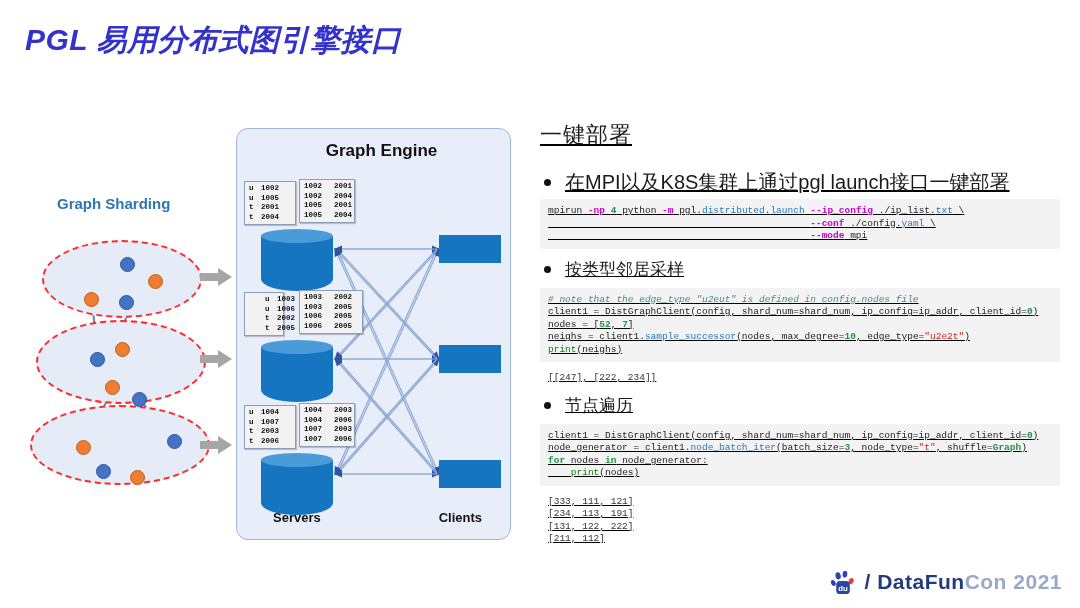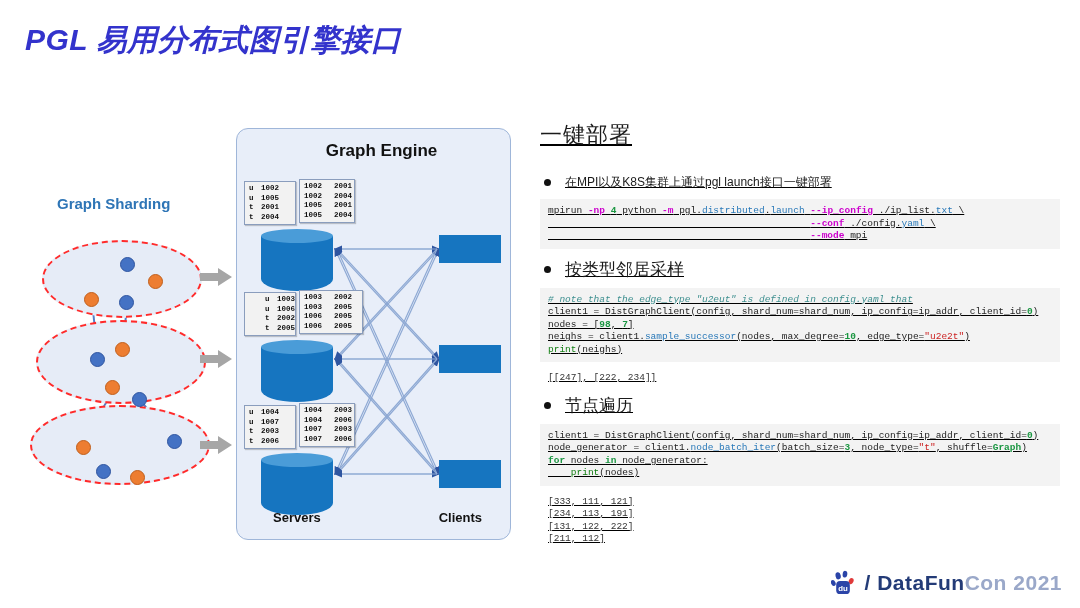--- a/index.html
+++ b/index.html
@@ -100,21 +100,21 @@
     font-size:22px; color:#1a1a1a; font-weight:normal;
     margin:0 0 22px 0; letter-spacing:1px;
   }
   .bullet-row {
     display:flex; align-items:flex-start; margin:0 0 7px 0;
   }
   .bullet-dot {
     width:7px; height:7px; border-radius:50%; background:#111;
     margin:7px 14px 0 4px; flex:0 0 auto;
   }
-  .bullet-text { font-size:12px; color:#1a1a1a; line-height:20px; }
+  .bullet-text { font-size:20px; color:#1a1a1a; line-height:20px; }
   .bullet-text.big { font-size:17px; line-height:22px; }
 
   .codebox {
     background:#f3f3f3; border:0;
     font-family:"Liberation Mono","DejaVu Sans Mono",monospace;
     font-size:9.5px; line-height:12.5px;
     padding:6px 8px; white-space:pre; color:#222;
     margin:0 0 10px 0; overflow:hidden;
   }
   .out {
@@ -125,21 +125,21 @@
   .k-blue   { color:#2878b8; }
   .k-mag    { color:#cc00cc; font-weight:bold;margin-top:31px; }
   .k-green  { color:#1a9641; font-weight:bold; }
   .k-red    { color:#cc2222; }
   .k-teal   { color:#3d8f8f; font-style:italic; }
   .k-darkgreen { color:#107d10; }
 
   
   #footer {
     position:absolute; right:18px; bottom:12px;
-    display:flex; align-items:center; gap:7px;
+    display:flex; gap:7px;
   }
   #footer-text {
     font-size:21px; font-weight:bold; letter-spacing:.5px;
   }
   #footer-text .dark { color:#233b77; }
   #footer-text .light { color:#9aa8c9; }
   #baidu-logo { width:26px; height:26px; position:relative; }
 </style>
 </head>
 <body>
@@ -241,21 +241,21 @@
     <div class="cylinder" style="left:24px;top:218px;"></div>
     <div class="cylinder" style="left:24px;top:331px;"></div>
 
     <div class="client-box" style="left:202px;top:106px;"></div>
     <div class="client-box" style="left:202px;top:216px;"></div>
     <div class="client-box" style="left:202px;top:331px;"></div>
 
     <div class="note" id="note-n0" style="left:7px;top:52px;width:52px;"><span class="c1">u</span><span class="c2">1002</span><br><span class="c1">u</span><span class="c2">1005</span><br><span class="c1">t</span><span class="c2">2001</span><br><span class="c1">t</span><span class="c2">2004</span></div>
     <div class="note" id="note-e0" style="left:62px;top:50px;width:56px;"><span class="c2">1002</span><span class="c2">2001</span><br><span class="c2">1002</span><span class="c2">2004</span><br><span class="c2">1005</span><span class="c2">2001</span><br><span class="c2">1005</span><span class="c2">2004</span></div>
 
-    <div class="note" id="note-n1" style="left:7px;top:163px;width:52px;padding-left:20px;"><span class="c1">u</span><span class="c2">1003</span><br><span class="c1">u</span><span class="c2">1006</span><br><span class="c1">t</span><span class="c2">2002</span><br><span class="c1">t</span><span class="c2">2005</span></div>
+    <div class="note" id="note-n1" style="left:7px;top:163px;width:40px;padding-left:20px;"><span class="c1">u</span><span class="c2">1003</span><br><span class="c1">u</span><span class="c2">1006</span><br><span class="c1">t</span><span class="c2">2002</span><br><span class="c1">t</span><span class="c2">2005</span></div>
     <div class="note" id="note-e1" style="left:62px;top:161px;width:64px;"><span class="c2">1003</span><span class="c2">2002</span><br><span class="c2">1003</span><span class="c2">2005</span><br><span class="c2">1006</span><span class="c2">2005</span><br><span class="c2">1006</span><span class="c2">2005</span></div>
 
     <div class="note" id="note-n2" style="left:7px;top:276px;width:52px;"><span class="c1">u</span><span class="c2">1004</span><br><span class="c1">u</span><span class="c2">1007</span><br><span class="c1">t</span><span class="c2">2003</span><br><span class="c1">t</span><span class="c2">2006</span></div>
     <div class="note" id="note-e2" style="left:62px;top:274px;width:56px;"><span class="c2">1004</span><span class="c2">2003</span><br><span class="c2">1004</span><span class="c2">2006</span><br><span class="c2">1007</span><span class="c2">2003</span><br><span class="c2">1007</span><span class="c2">2006</span></div>
 
     <div id="servers-label">Servers</div>
     <div id="clients-label">Clients</div>
   </div>
 </div>
 
@@ -267,23 +267,23 @@
     <div class="bullet-text">在MPI以及K8S集群上通过pgl launch接口一键部署</div>
   </div>
   <div class="codebox" id="code-0">mpirun <span class="k-mag">-np</span> <span class="k-green">4</span> python <span class="k-mag">-m</span> pgl.<span class="k-blue">distributed</span>.<span class="k-blue">launch</span> <span class="k-mag">--ip_config</span> ./ip_list.<span class="k-blue">txt</span> \
                                               <span class="k-mag">--conf</span> ./config.<span class="k-blue">yaml</span> \
                                               <span class="k-mag">--mode</span> mpi</div>
 
   <div class="bullet-row">
     <div class="bullet-dot"></div>
     <div class="bullet-text big">按类型邻居采样</div>
   </div>
-  <div class="codebox" id="code-1"><span class="k-teal"># note that the edge_type "u2eut" is defined in config.yaml that</span>
+  <div class="codebox" id="code-1"><span class="k-teal"># note that the edge_type "u2eut" is defined in config.nodes file</span>
 client1 = DistGraphClient(config, shard_num=shard_num, ip_config=ip_addr, client_id=<span class="k-green">0</span>)
-nodes = [<span class="k-green">98</span>, <span class="k-green">7</span>]
+nodes = [<span class="k-green">52</span>, <span class="k-green">7</span>]
 neighs = client1.<span class="k-blue">sample_successor</span>(nodes, max_degree=<span class="k-green">10</span>, edge_type=<span class="k-red">"u2e2t"</span>)
 <span class="k-darkgreen">print</span>(neighs)</div>
   <div class="out" id="out-1">[[247], [222, 234]]</div>
 
   <div class="bullet-row">
     <div class="bullet-dot"></div>
     <div class="bullet-text big">节点遍历</div>
   </div>
   <div class="codebox" id="code-2">client1 = DistGraphClient(config, shard_num=shard_num, ip_config=ip_addr, client_id=<span class="k-green">0</span>)
 node_generator = client1.<span class="k-blue">node_batch_iter</span>(batch_size=<span class="k-green">3</span>, node_type=<span class="k-red">"t"</span>, shuffle=<span class="k-green">Graph</span>)

